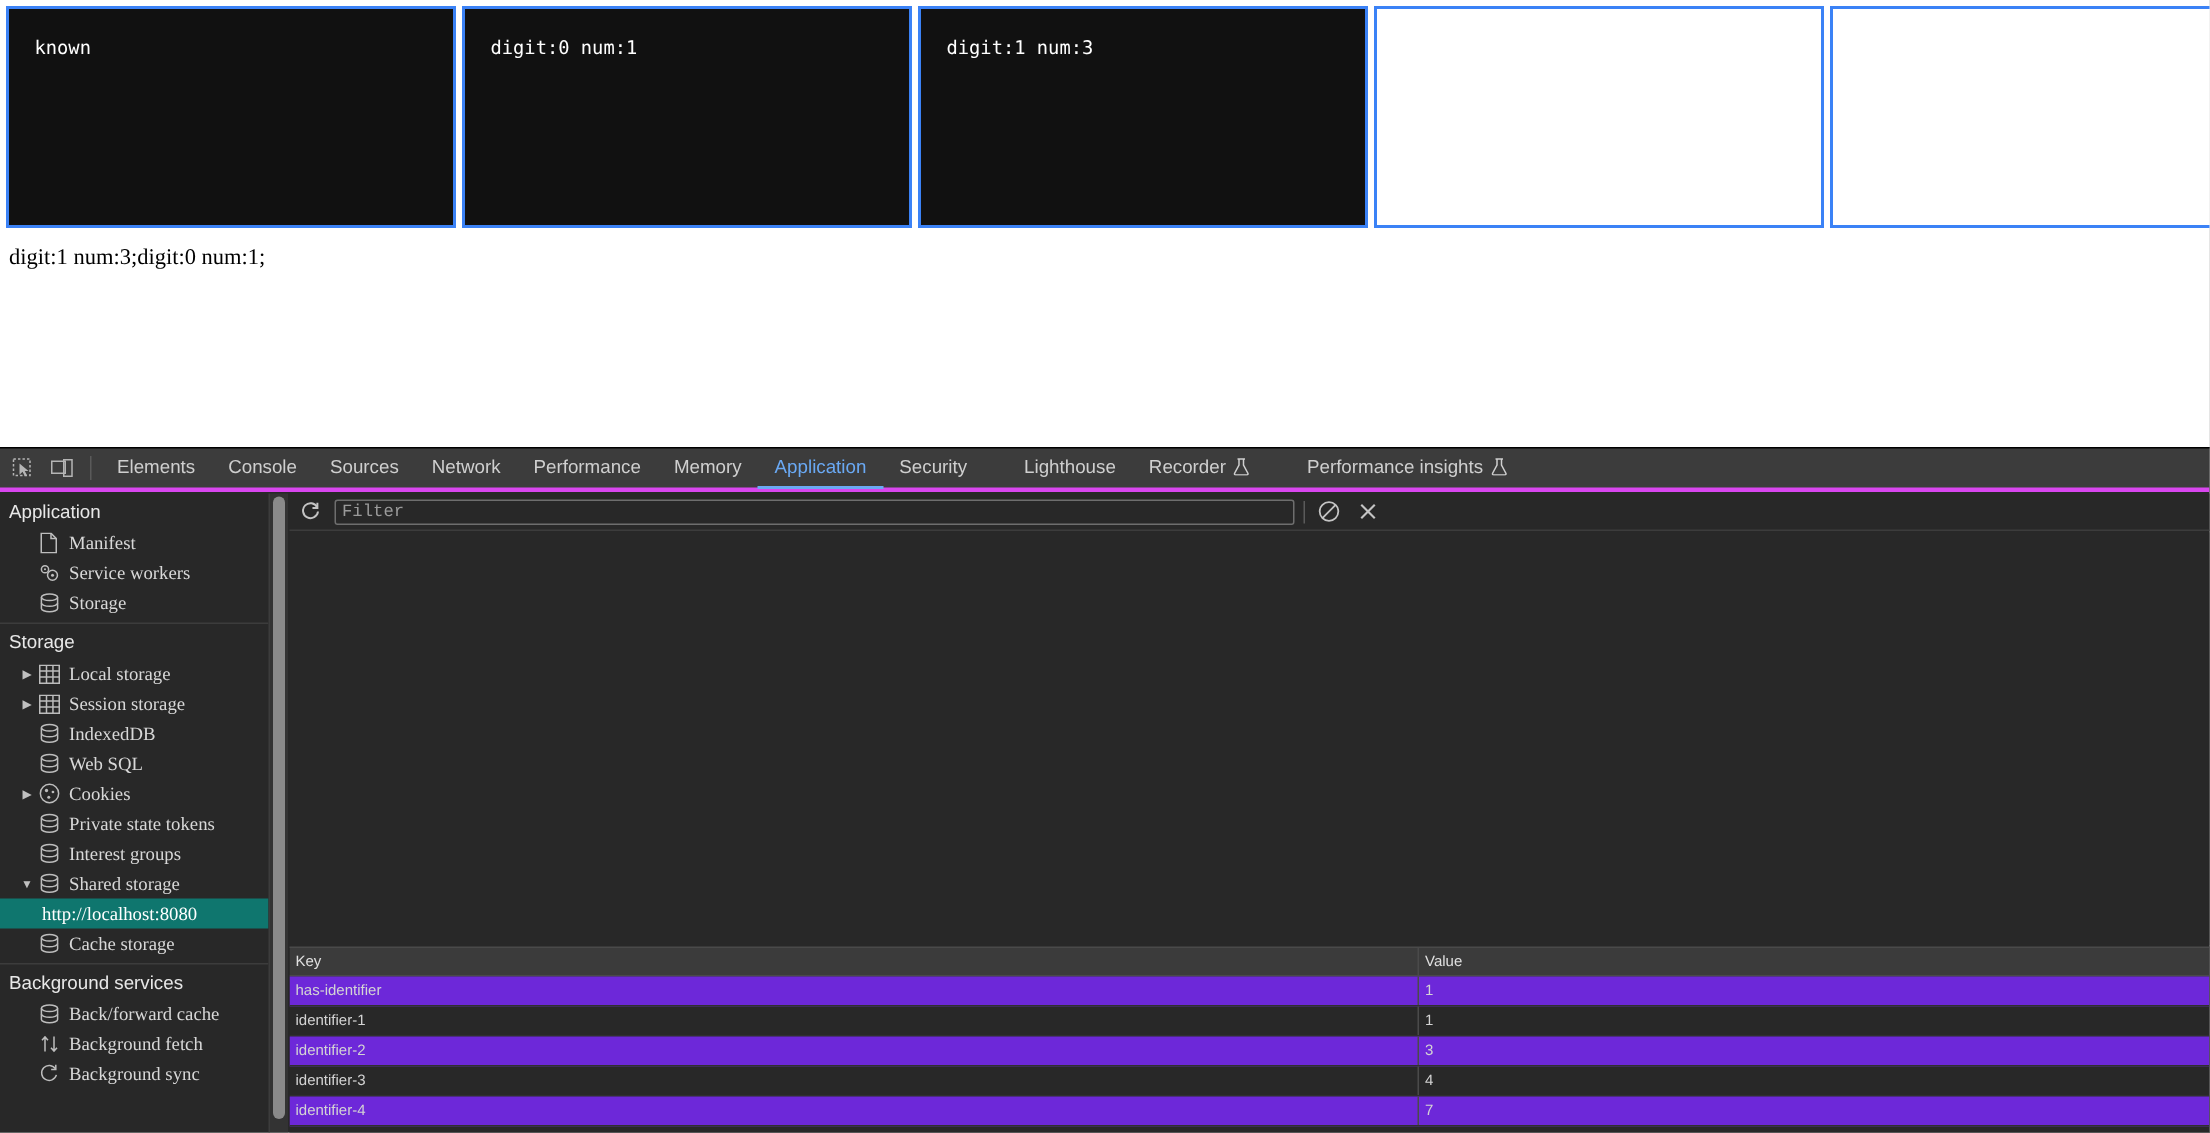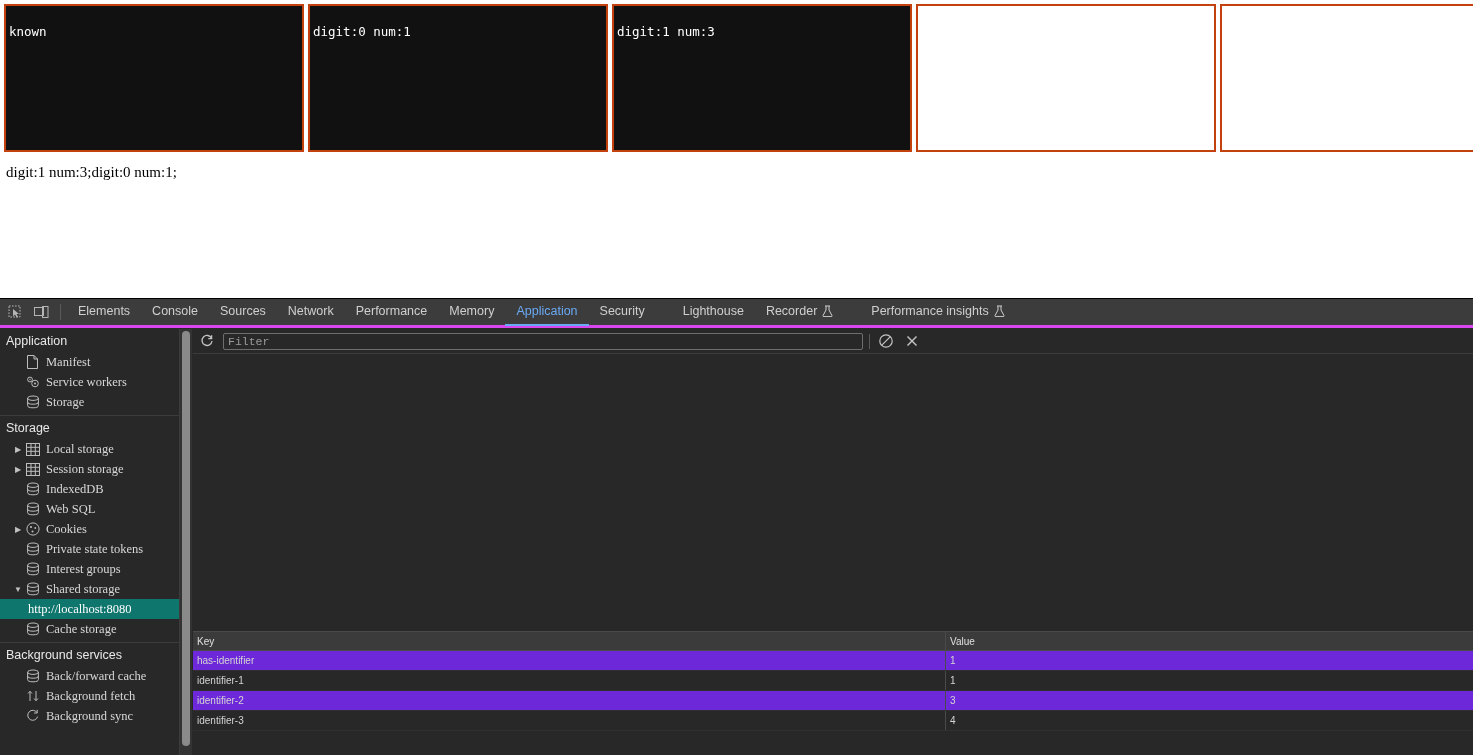--- a/index.html
+++ b/index.html
@@ -17,27 +17,27 @@
     background: #ffffff;
     overflow: hidden;
   }
   #box-row {
     position: absolute; left: 0; top: 4px;
     display: flex; align-items: flex-start;
   }
   .out-box {
     width: 300px; height: 148px;
     margin-left: 4px;
-    border: 2px solid #c2410c;
+    border: 2px solid #3b82f6;
     background: #111111;
     color: #ffffff;
     font-family: "DejaVu Sans Mono", "Liberation Mono", monospace;
     font-size: 12.5px;
     line-height: 1.2;
-    padding: 18px 0 0 3px;
+    padding: 18px 0 0 17px;
     white-space: pre;
     flex: 0 0 auto;
   }
   .out-box.empty {
     background: #ffffff;
     color: #000000;
   }
   #result-line {
     position: absolute; left: 6px; top: 163px;
     font-family: "Liberation Serif", serif;
@@ -506,16 +506,20 @@
             <div class="dg-c-val">1</div>
           </div>
           <div class="dg-row alt">
             <div class="dg-c-key">identifier-2</div>
             <div class="dg-c-val">3</div>
           </div>
           <div class="dg-row">
             <div class="dg-c-key">identifier-3</div>
             <div class="dg-c-val">4</div>
           </div>
+          <div class="dg-row alt">
+            <div class="dg-c-key">identifier-4</div>
+            <div class="dg-c-val">7</div>
+          </div>
         </div>
     </div>
   </div>
 </div>
 
 </body></html>

